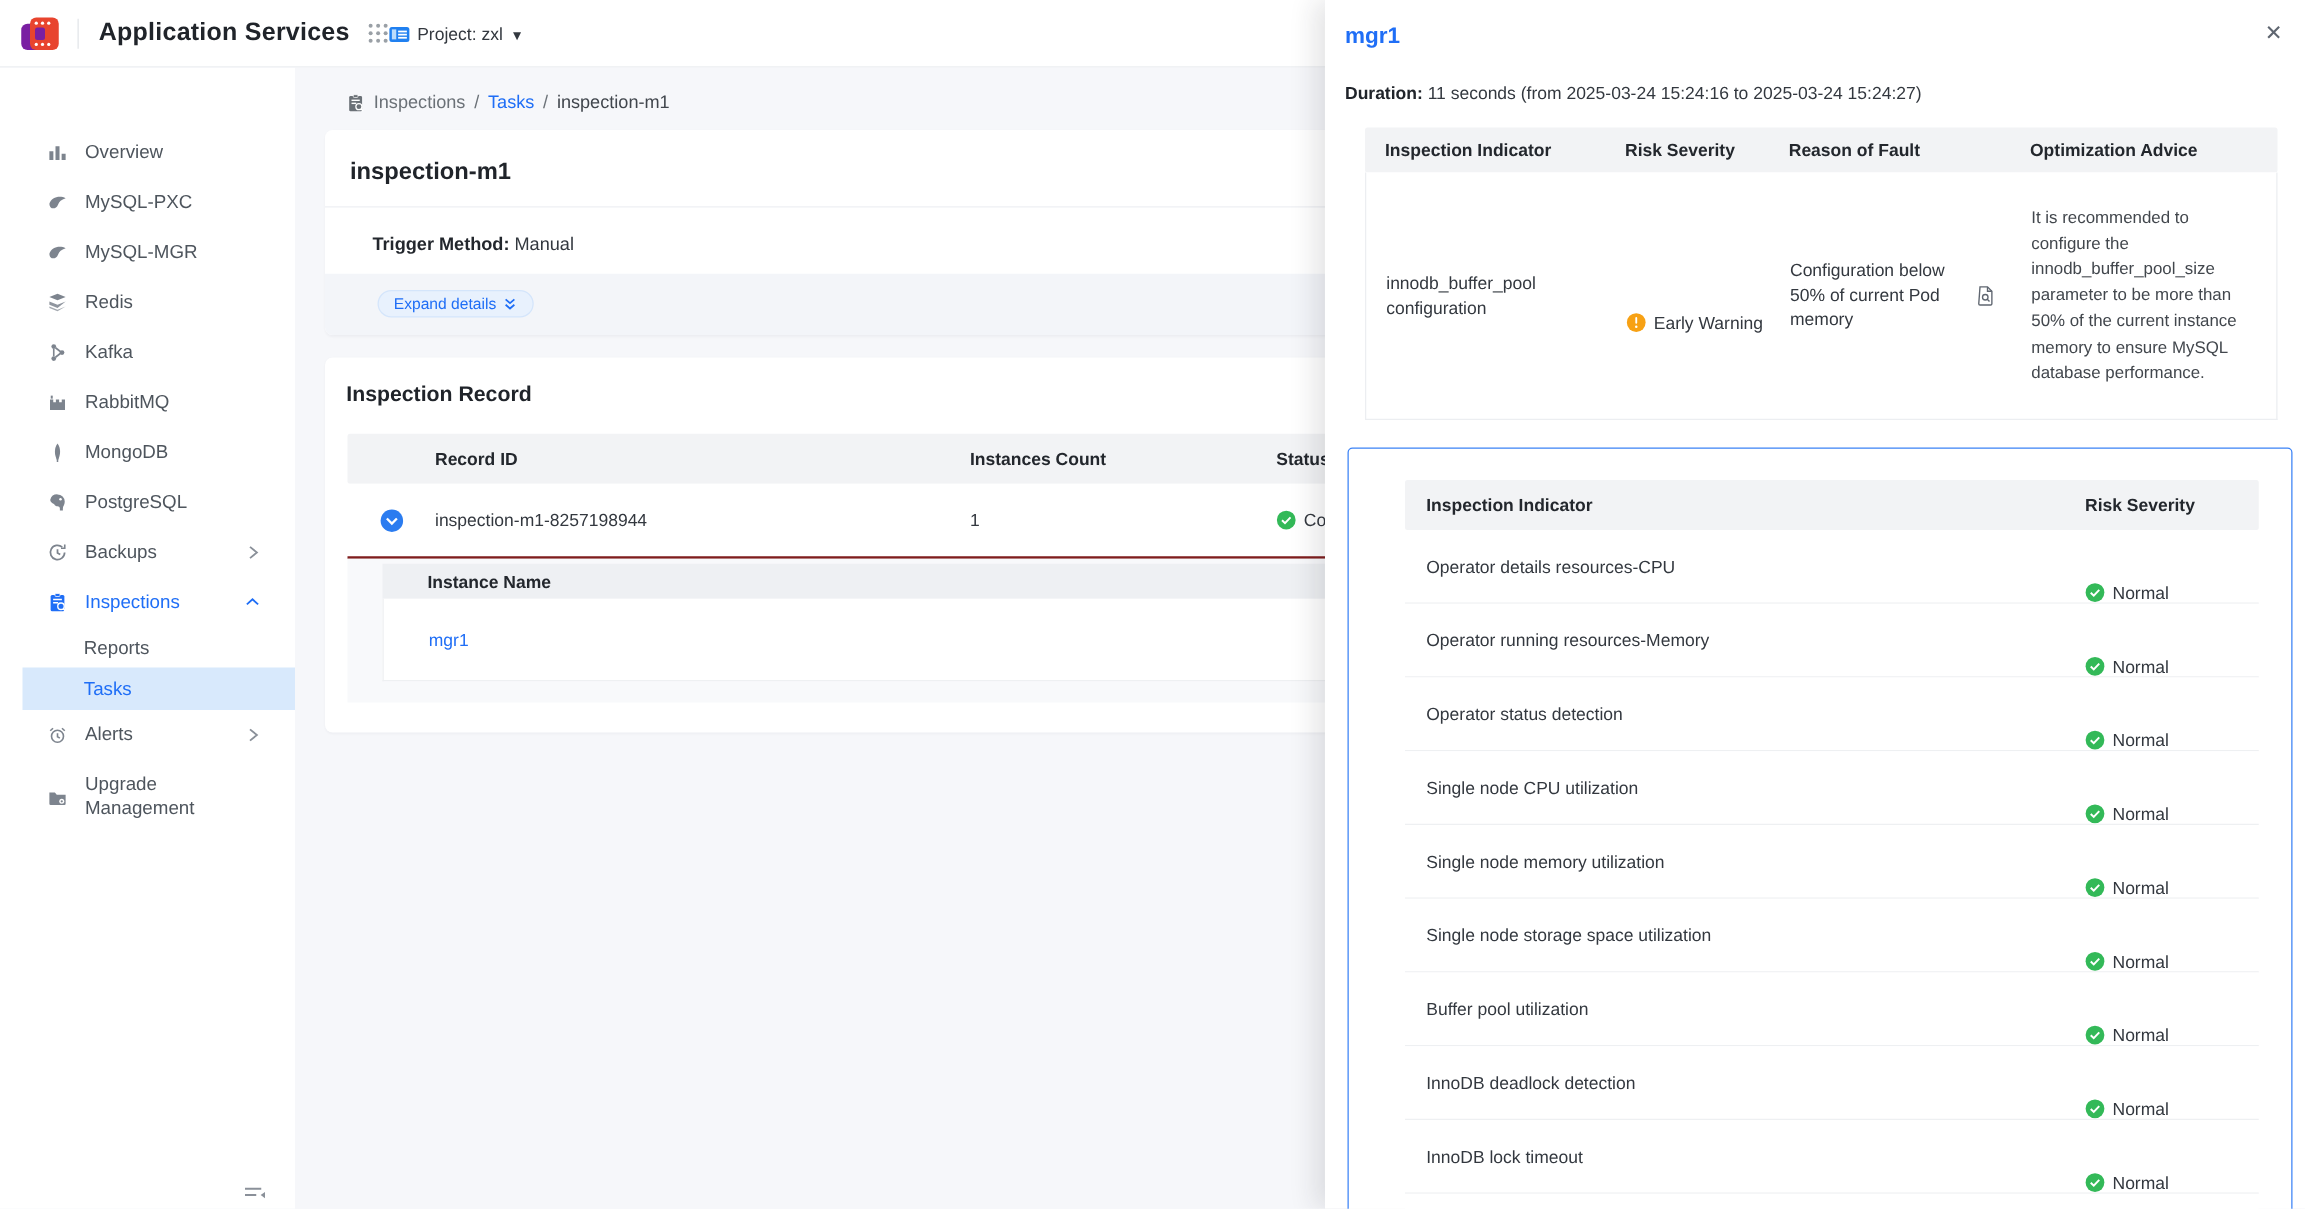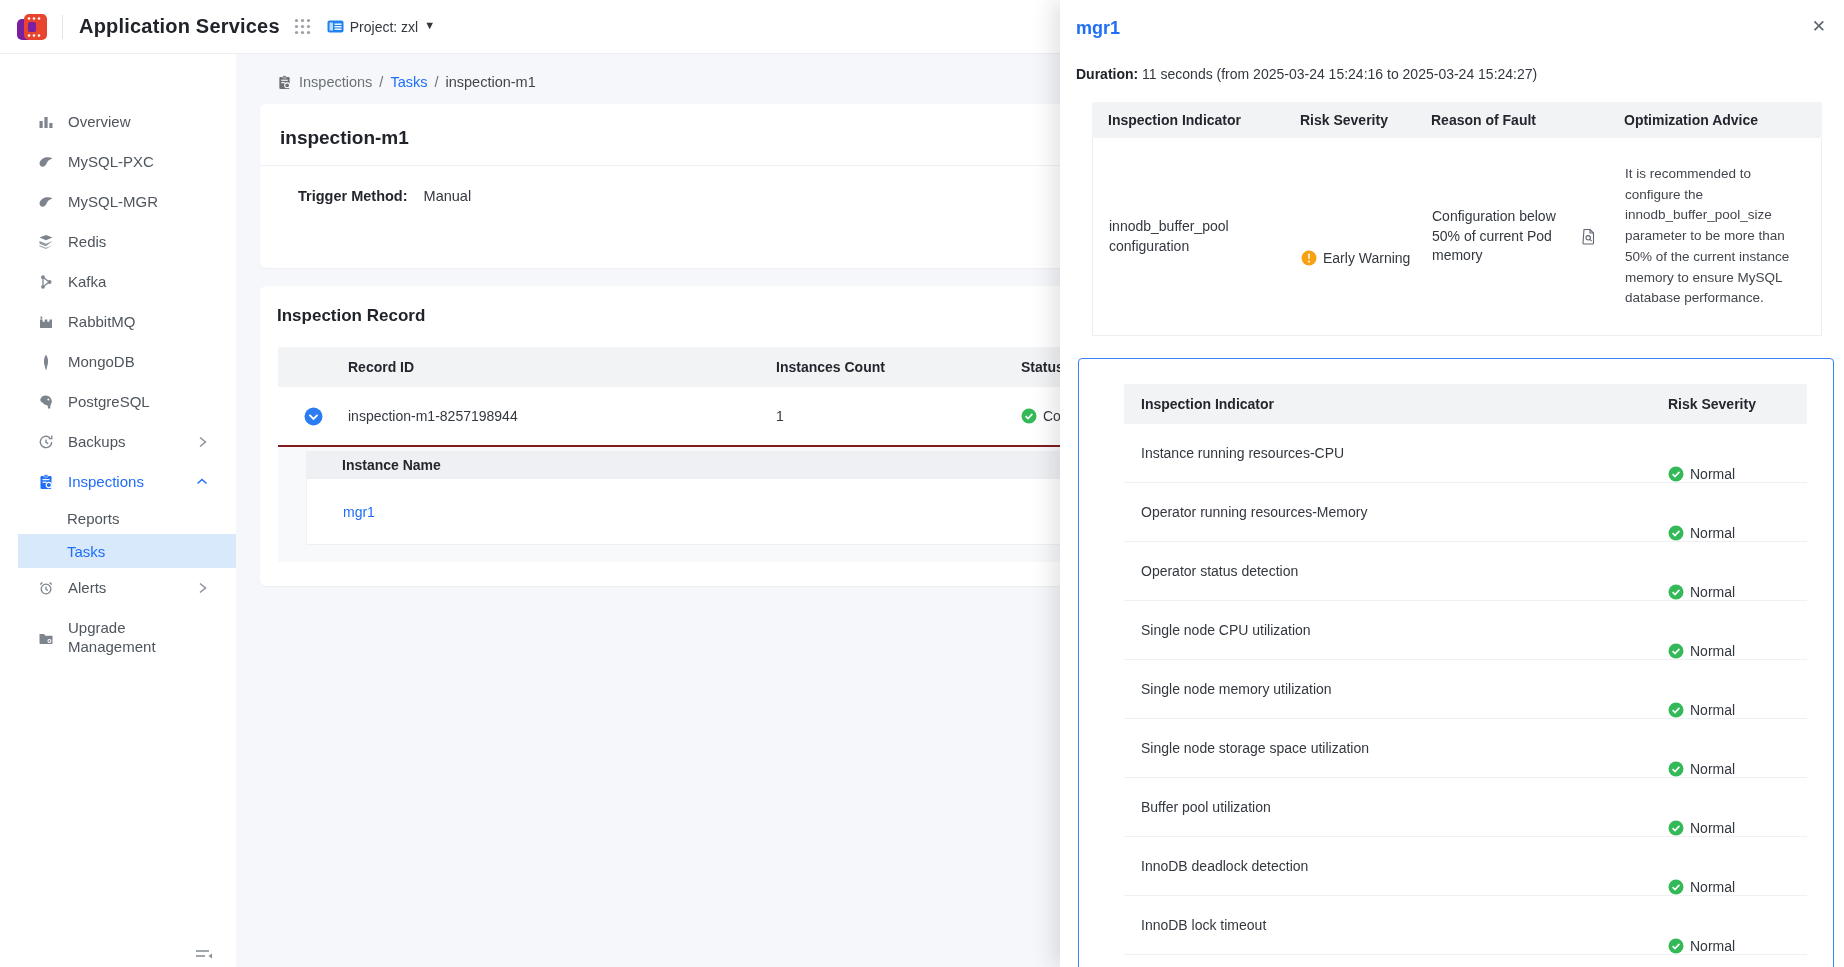--- a/index.html
+++ b/index.html
@@ -7,21 +7,21 @@
     font-family:"Liberation Sans","DejaVu Sans",sans-serif; color:#2a2f36; }
   #app { position:relative; width:1844px; height:967px; overflow:hidden; }
 
   
   .header { position:absolute; left:0; top:0; width:1776px; height:54px; background:#fff;
     border-bottom:1px solid #eceef1; display:flex; align-items:center; z-index:5; }
   .logo { width:32px; height:32px; margin-left:16px; position:relative; }
   .hdr-divider { width:1px; height:24px; background:#e2e5e9; margin:0 16px 0 14px; }
   .app-title { font-size:20px; font-weight:700; color:#20242a; letter-spacing:.2px; }
   .grid-icon { margin-left:14px; cursor:pointer; }
-  .project-chip { display:flex; align-items:flex-start; gap:6px; margin-left:16px; cursor:pointer; }
+  .project-chip { display:flex; align-items:flex-end; gap:6px; cursor:pointer; }
   .project-label { font-size:14px; color:#33383f; }
   .caret-down { font-size:11px; color:#33383f; }
 
   
   .sidebar { position:absolute; left:0; top:54px; width:236px; height:913px; background:#fff; z-index:2; }
   .nav { padding-top:48px; }
   .nav-item { display:flex; align-items:center; height:40px; padding-left:38px; font-size:15px;
     color:#4e555d; cursor:pointer; position:relative; }
   .nav-item .lbl { margin-left:14px; line-height:1.25; }
   .nav-item.two-line { height:60px; }
@@ -39,21 +39,21 @@
   .breadcrumb { position:absolute; left:41px; top:20px; display:flex; align-items:center; gap:7px; font-size:14.5px; color:#6b7177; }
   .breadcrumb .link { color:#1f6ef6; cursor:pointer; }
   .breadcrumb .current { color:#41464d; }
 
   .card { position:absolute; background:#fff; border-radius:6px; box-shadow:0 1px 2px rgba(30,35,40,.04); }
   .card1 { left:24px; top:50px; width:1562px; height:164px; }
   .card1 .title { position:absolute; left:20px; top:23px; font-size:19px; font-weight:700; color:#20242a; }
   .card1 .divider { position:absolute; left:0; top:61px; width:100%; height:1px; background:#eef0f3; }
   .trigger-row { position:absolute; left:38px; top:84px; font-size:14.5px; }
   .trigger-row .lab { font-weight:700; color:#23272d; }
-  .trigger-row .val { margin-left:12px; color:#33383f; }
+  .trigger-row .val { margin-left:0; color:#33383f; }
   .collapse-band { position:absolute; left:0; top:115px; width:100%; height:49px; background:#f3f5f9;
     border-radius:0 0 6px 6px; }
   .expand-pill { position:absolute; left:42px; top:13px; height:22px; padding:0 12px; background:#e8f1fd;
     border:1px solid #d4e5fb; border-radius:11px; display:flex; align-items:center; gap:5px; cursor:pointer; }
   .expand-pill span { font-size:12.5px; color:#1f6ef6; }
 
   .card2 { left:24px; top:232px; width:1562px; height:300px; }
   .card2 .title { position:absolute; left:17px; top:20px; font-size:17px; font-weight:700; color:#20242a; }
   .rec-table { position:absolute; left:18px; top:61px; width:1528px; }
   .rec-head, .rec-row { display:grid; grid-template-columns:70px 428px 245px 1fr; align-items:center; }
@@ -327,20 +327,31 @@
       <span class="current">inspection-m1</span>
     </div>
 
     <div class="card card1">
       <div class="title">inspection-m1</div>
       <div class="divider"></div>
       <div class="trigger-row">
         <span class="lab">Trigger Method:</span>
         <span class="val">Manual</span>
       </div>
+      <div class="collapse-band">
+        <div class="expand-pill">
+          <span>Expand details</span>
+          <span class="ic">
+            <svg width="12" height="11" viewBox="0 0 12 11" fill="none" stroke="#1f6ef6" stroke-width="1.4">
+              <polyline points="2.5,1.5 6,4.5 9.5,1.5"></polyline>
+                <polyline points="2.5,5.8 6,8.8 9.5,5.8"></polyline>
+            </svg>
+            </span>
+        </div>
+      </div>
     </div>
 
     <div class="card card2">
       <div class="title">Inspection Record</div>
       <div class="rec-table">
         <div class="rec-head">
           <div></div>
           <div>Record ID</div>
           <div>Instances Count</div>
           <div>Status</div>
@@ -419,21 +430,21 @@
     </div>
 
     <div class="blue-box">
       <div class="norm-table">
         <div class="nt-head">
           <div>Inspection Indicator</div>
           <div>Risk Severity</div>
         </div>
 
         <div class="nt-row">
-          <div>Instance running resources-CPU</div>
+          <div>Operator details resources-CPU</div>
           <div class="sev">
             <span class="ic">
                 <svg width="16" height="16" viewBox="0 0 16 16">
                   <circle cx="8" cy="8" r="7.5" fill="#33b958"></circle>
                   <polyline points="4.6,8.2 7,10.5 11.4,5.9" fill="none" stroke="#fff" stroke-width="1.6"></polyline>
                 </svg>
               </span>
             <span>Normal</span>
           </div>
         </div>

